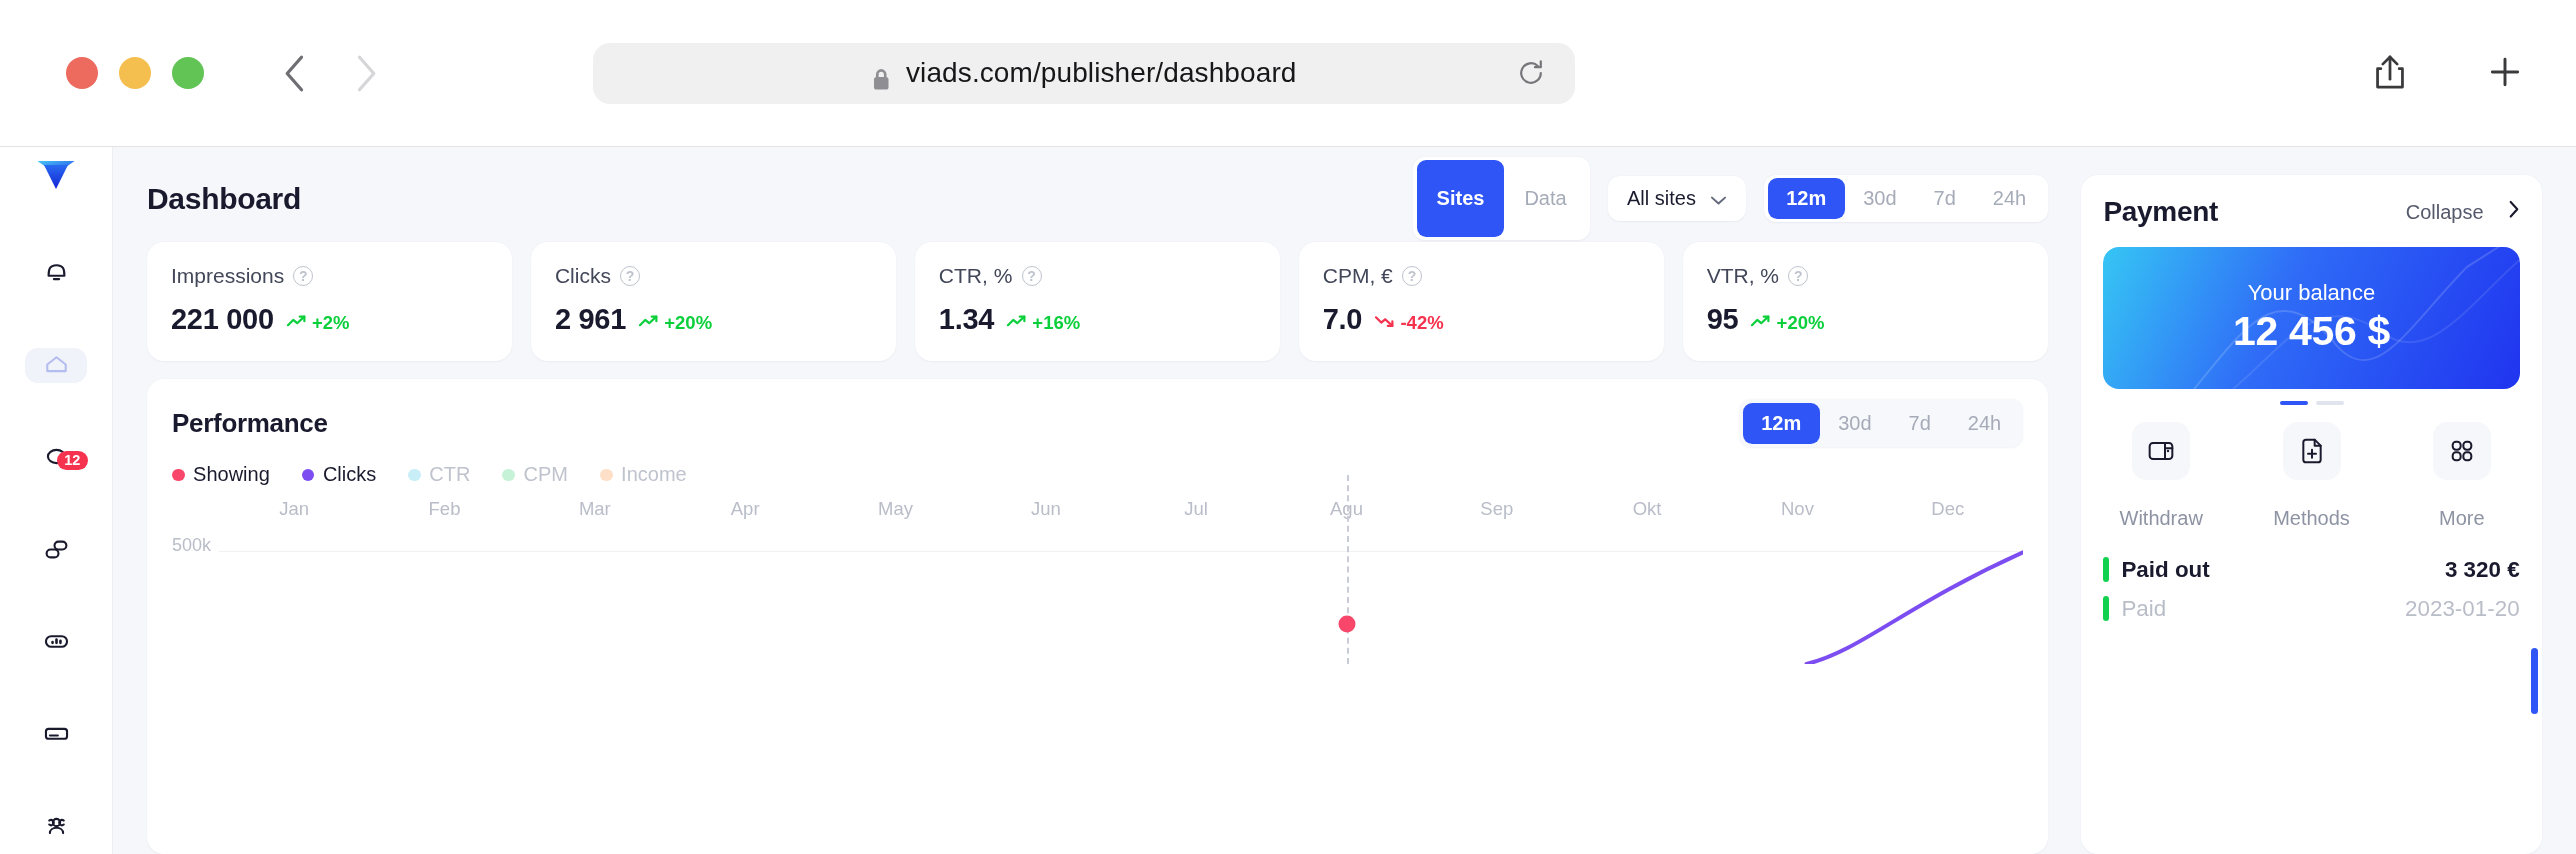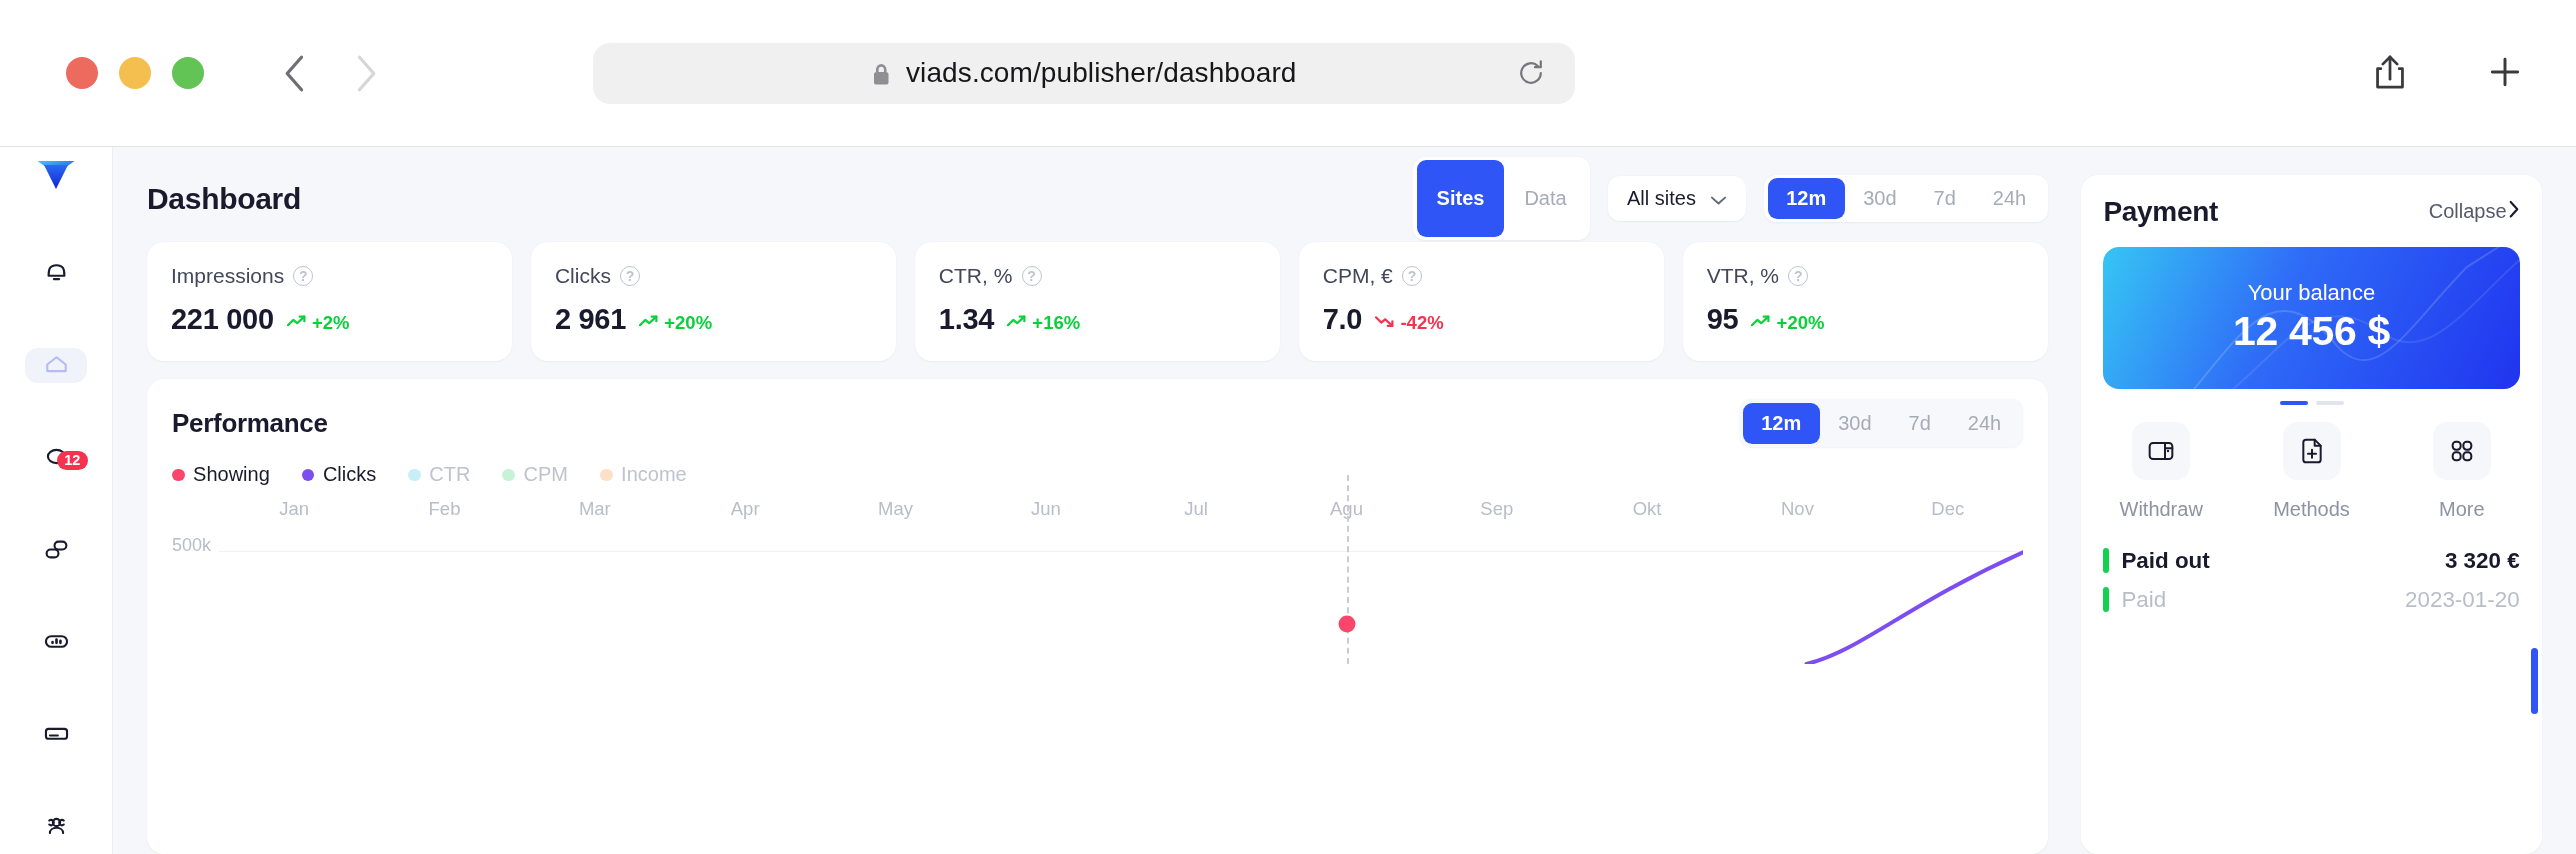--- a/index.html
+++ b/index.html
@@ -34,21 +34,21 @@
     position: absolute;
     left: 593px; width: 982px;
     height: 61px;
     background: #f0f0f0;
     border-radius: 17px;
     display: flex;
     align-items: center;
     justify-content: center;
     gap: 0;
   }
-  .url-center { display: flex; align-items: center; gap: 16px; }
+  .url-center { display: flex; align-items: flex-end; gap: 16px; }
   .lock-icon { width: 18.5px; height: 22.4px; position: relative; }
   .url-text { font-size: 28px; color: #17171a; letter-spacing: 0.1px; }
   .reload-btn { position: absolute; right: 29px; width: 30px; height: 30px; }
 
   .chrome-right { position: absolute; right: 53px; display: flex; gap: 79px; align-items: center; }
 
   
   .app { display: flex; height: 707px; background: #f5f7fb; }
 
   
@@ -208,41 +208,41 @@
     border-radius: 17px;
     padding: 21px 22.4px 0;
     height: 100%;
     box-shadow: 0 0.7px 2px rgba(30,40,80,.05);
     display: flex;
     flex-direction: column;
     overflow: hidden;
   }
   .pay-head { display: flex; align-items: center; margin-bottom: 18.5px; }
   .pay-title { font-size: 28px; font-weight: 700; color: #1a1a2e; letter-spacing: -0.3px; }
-  .pay-collapse { margin-left: auto; font-size: 20px; color: #54596b; display: flex; align-items: flex-start; gap: 1px; }
+  .pay-collapse { margin-left: auto; font-size: 20px; color: #54596b; display: flex; align-items: flex-end; gap: 24px; }
 
   .balance-card {
     position: relative;
     border-radius: 16px;
     height: 142px;
     background: linear-gradient(115deg, #36c6f4 0%, #2f6cf7 42%, #2034ef 100%);
     display: flex; flex-direction: column; align-items: center; justify-content: center;
     overflow: hidden;
     color: #fff;
   }
   .balance-card svg.deco { position: absolute; inset: 0; width: 100%; height: 100%; }
   .bal-label { font-size: 22px; font-weight: 400; position: relative; margin-bottom: 2.6px; }
   .bal-value { font-size: 41px; font-weight: 700; letter-spacing: -0.3px; position: relative; }
 
   .dots-row { display: flex; justify-content: center; gap: 8px; margin-top: 12px; }
   .pg-dot { width: 28px; height: 4.6px; border-radius: 3.3px; background: #e1e4ec; }
   .pg-dot.on { background: #2f55f7; }
 
   .actions { display: flex; justify-content: space-between; margin-top: 17px; padding: 0 5.3px; }
-  .action { display: flex; flex-direction: column; align-items: center; gap: 18px; width: 105px; }
+  .action { display: flex; flex-direction: column; align-items: center; gap: 27px; width: 105px; }
   .action-icon {
     width: 58px; height: 58px; border-radius: 14.5px;
     background: #f6f7fa;
     display: flex; align-items: center; justify-content: center;
   }
   .action-label { font-size: 20px; color: #8d93a3; }
 
   .tx-list { margin-top: 20px; }
   .tx {
     display: flex; align-items: center;

